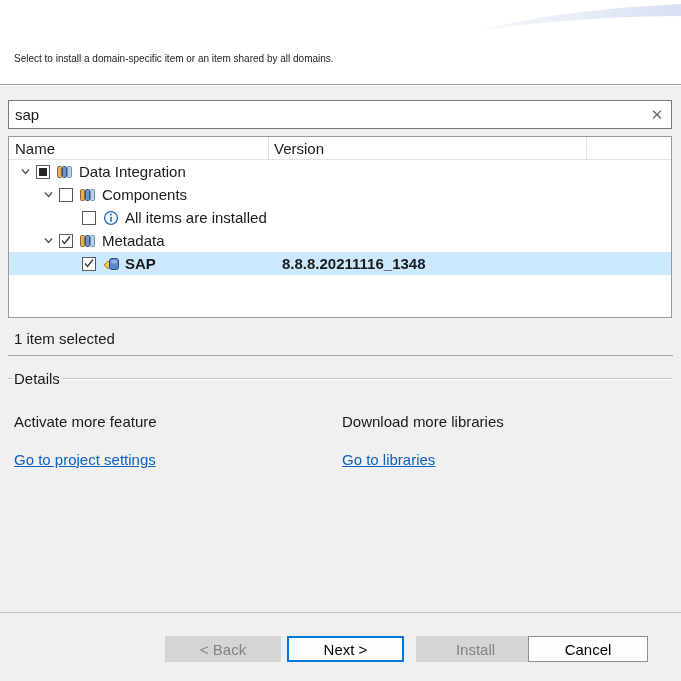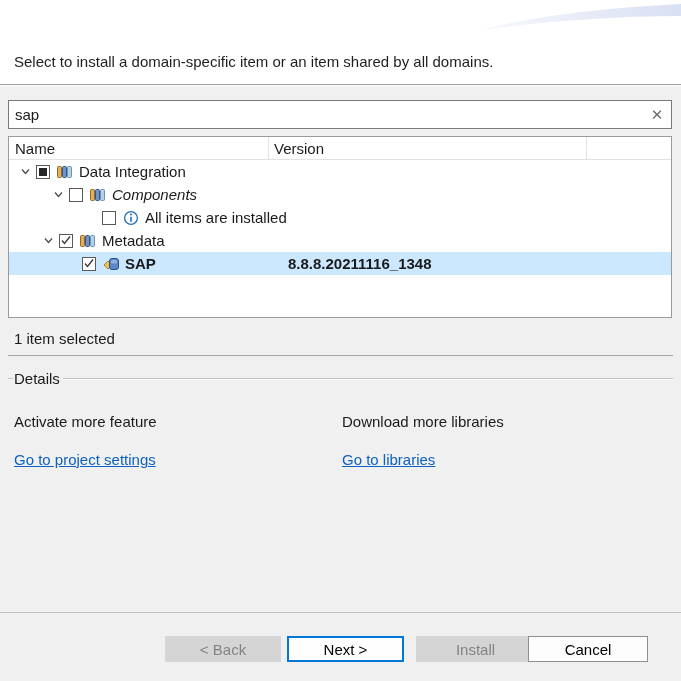--- a/index.html
+++ b/index.html
@@ -8,21 +8,21 @@
     position: relative;
     font-family: "Liberation Sans", sans-serif;
     background: #ffffff;
     overflow: hidden;
     color: #1a1a1a;
   }
   
   .banner { position: absolute; top: 0; left: 0; width: 681px; height: 85px; background: #ffffff; border-bottom: 1px solid #9d9d9d; }
   .banner-swoosh { position: absolute; top: 0; right: 0; }
   .page-title { position: absolute; top: 19px; left: 14px; font-size: 15px; font-weight: bold; color: #000; }
-  .page-subtitle { position: absolute; top: 53px; left: 14px; font-size: 15px; color: #1e1e1e; }
+  .page-subtitle { position: absolute; top: 53px; left: 14px; font-size: 10px; color: #1e1e1e; }
   
   .content-bg { position: absolute; top: 86px; left: 0; width: 681px; height: 595px; background: #f0f0f0; }
   .search-box {
     position: absolute; top: 100px; left: 8px; width: 664px; height: 29px;
     background: #ffffff; border: 1px solid #7a7a7a;
     display: flex; align-items: center;
   }
   .search-box input {
     flex: 1; border: none; outline: none; background: transparent;
     font-family: "Liberation Sans", sans-serif; font-size: 15px; color: #1a1a1a;
@@ -47,21 +47,21 @@
   .chev { width: 21px; height: 16px; display: inline-flex; align-items: center; justify-content: center; flex: none; }
   .cb {
     width: 14px; height: 14px; flex: none; background: #fff;
     border: 1px solid #5a5a5a; position: relative; margin-right: 7px;
     display: inline-flex; align-items: center; justify-content: center;
   }
   .cb .inner-sq { width: 8px; height: 8px; background: #262626; }
   .tree-icon { width: 17px; height: 16px; flex: none; margin-right: 5px; display: inline-flex; align-items: center; }
   .row-label { color: #1a1a1a; }
   .row-label.bold { font-weight: bold; }
-  .row-version { position: absolute; left: 279px; font-weight: bold; }
+  .row-version { position: absolute; left: 273px; font-weight: bold; }
   
   .status-line { position: absolute; top: 330px; left: 14px; font-size: 15px; }
   .sep-1 { position: absolute; top: 355px; left: 8px; width: 665px; height: 1px; background: #a6a6a6; }
   .sep-bottom { position: absolute; top: 612px; left: 0; width: 681px; height: 1px; background: #bfbfbf; }
   
   .details-header { position: absolute; top: 370px; left: 8px; width: 665px; display: flex; align-items: center; }
   .details-header .etch { height: 2px; border-top: 1px solid #c3c3c3; border-bottom: 1px solid #fdfdfd; }
   .details-header .etch.left { width: 5px; }
   .details-header .etch.right { flex: 1; }
   .details-label { font-size: 15px; color: #1a1a1a; padding: 0 3px 0 1px; }
@@ -127,37 +127,37 @@
         </span>
         <span class="tree-icon">
           <svg width="16" height="14" viewBox="0 0 16 14">
             <rect x="0.5" y="1.5" width="4" height="11" rx="1" fill="#e8ae56" stroke="#8b6a31"></rect>
             <rect x="5.5" y="1.5" width="4" height="11" rx="1" fill="#6e93c4" stroke="#31568c"></rect>
             <rect x="10.5" y="1.5" width="4" height="11" rx="1" fill="#b5d2e3" stroke="#6e93b0"></rect>
           </svg>
         </span>
         <span class="row-label">Data Integration</span>
       </div>
-      <div class="row" style="padding-left: 39px; font-style: italic;">
+      <div class="row" style="padding-left: 29px;">
         <span class="chev">
           <svg width="11" height="11" viewBox="0 0 11 11">
             <polyline points="2,3.5 5.5,7.5 9,3.5" fill="none" stroke="#4d4d4d" stroke-width="1.3"></polyline>
           </svg>
         </span>
         <span class="cb unchecked"></span>
         <span class="tree-icon">
           <svg width="16" height="14" viewBox="0 0 16 14">
             <rect x="0.5" y="1.5" width="4" height="11" rx="1" fill="#e8ae56" stroke="#8b6a31"></rect>
             <rect x="5.5" y="1.5" width="4" height="11" rx="1" fill="#6e93c4" stroke="#31568c"></rect>
             <rect x="10.5" y="1.5" width="4" height="11" rx="1" fill="#b5d2e3" stroke="#6e93b0"></rect>
           </svg>
         </span>
         <span class="row-label">Components</span>
       </div>
-      <div class="row" style="padding-left: 72px;">
+      <div class="row" style="padding-left: 52px;">
         <span class="chev"></span>
         <span class="cb unchecked"></span>
         <span class="tree-icon">
           <svg width="16" height="16" viewBox="0 0 16 16">
             <circle cx="8" cy="8" r="6.4" fill="#ffffff" stroke="#1d6fbe" stroke-width="1.3"></circle>
             <rect x="7.2" y="6.8" width="1.6" height="5" fill="#1d6fbe"></rect>
             <circle cx="8" cy="4.6" r="1" fill="#1d6fbe"></circle>
           </svg>
         </span>
         <span class="row-label">All items are installed</span>

